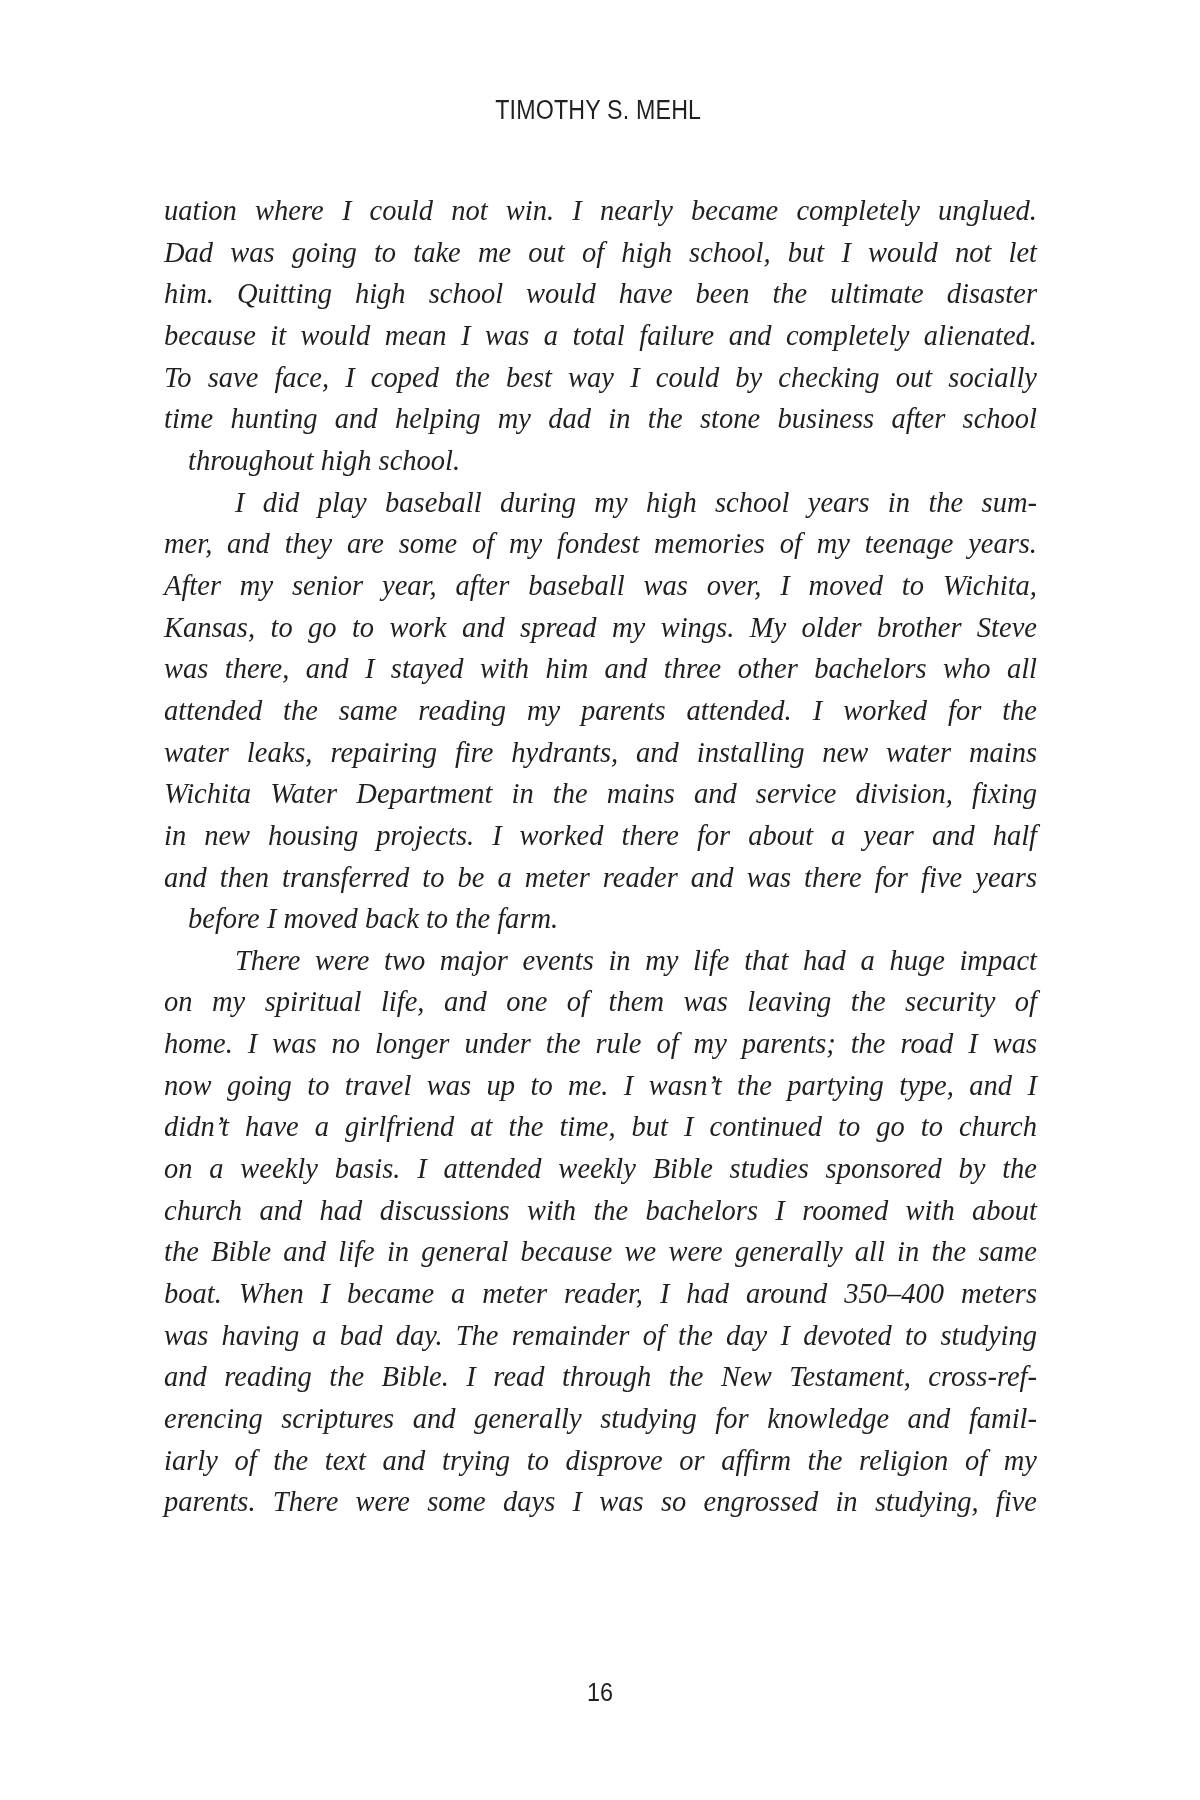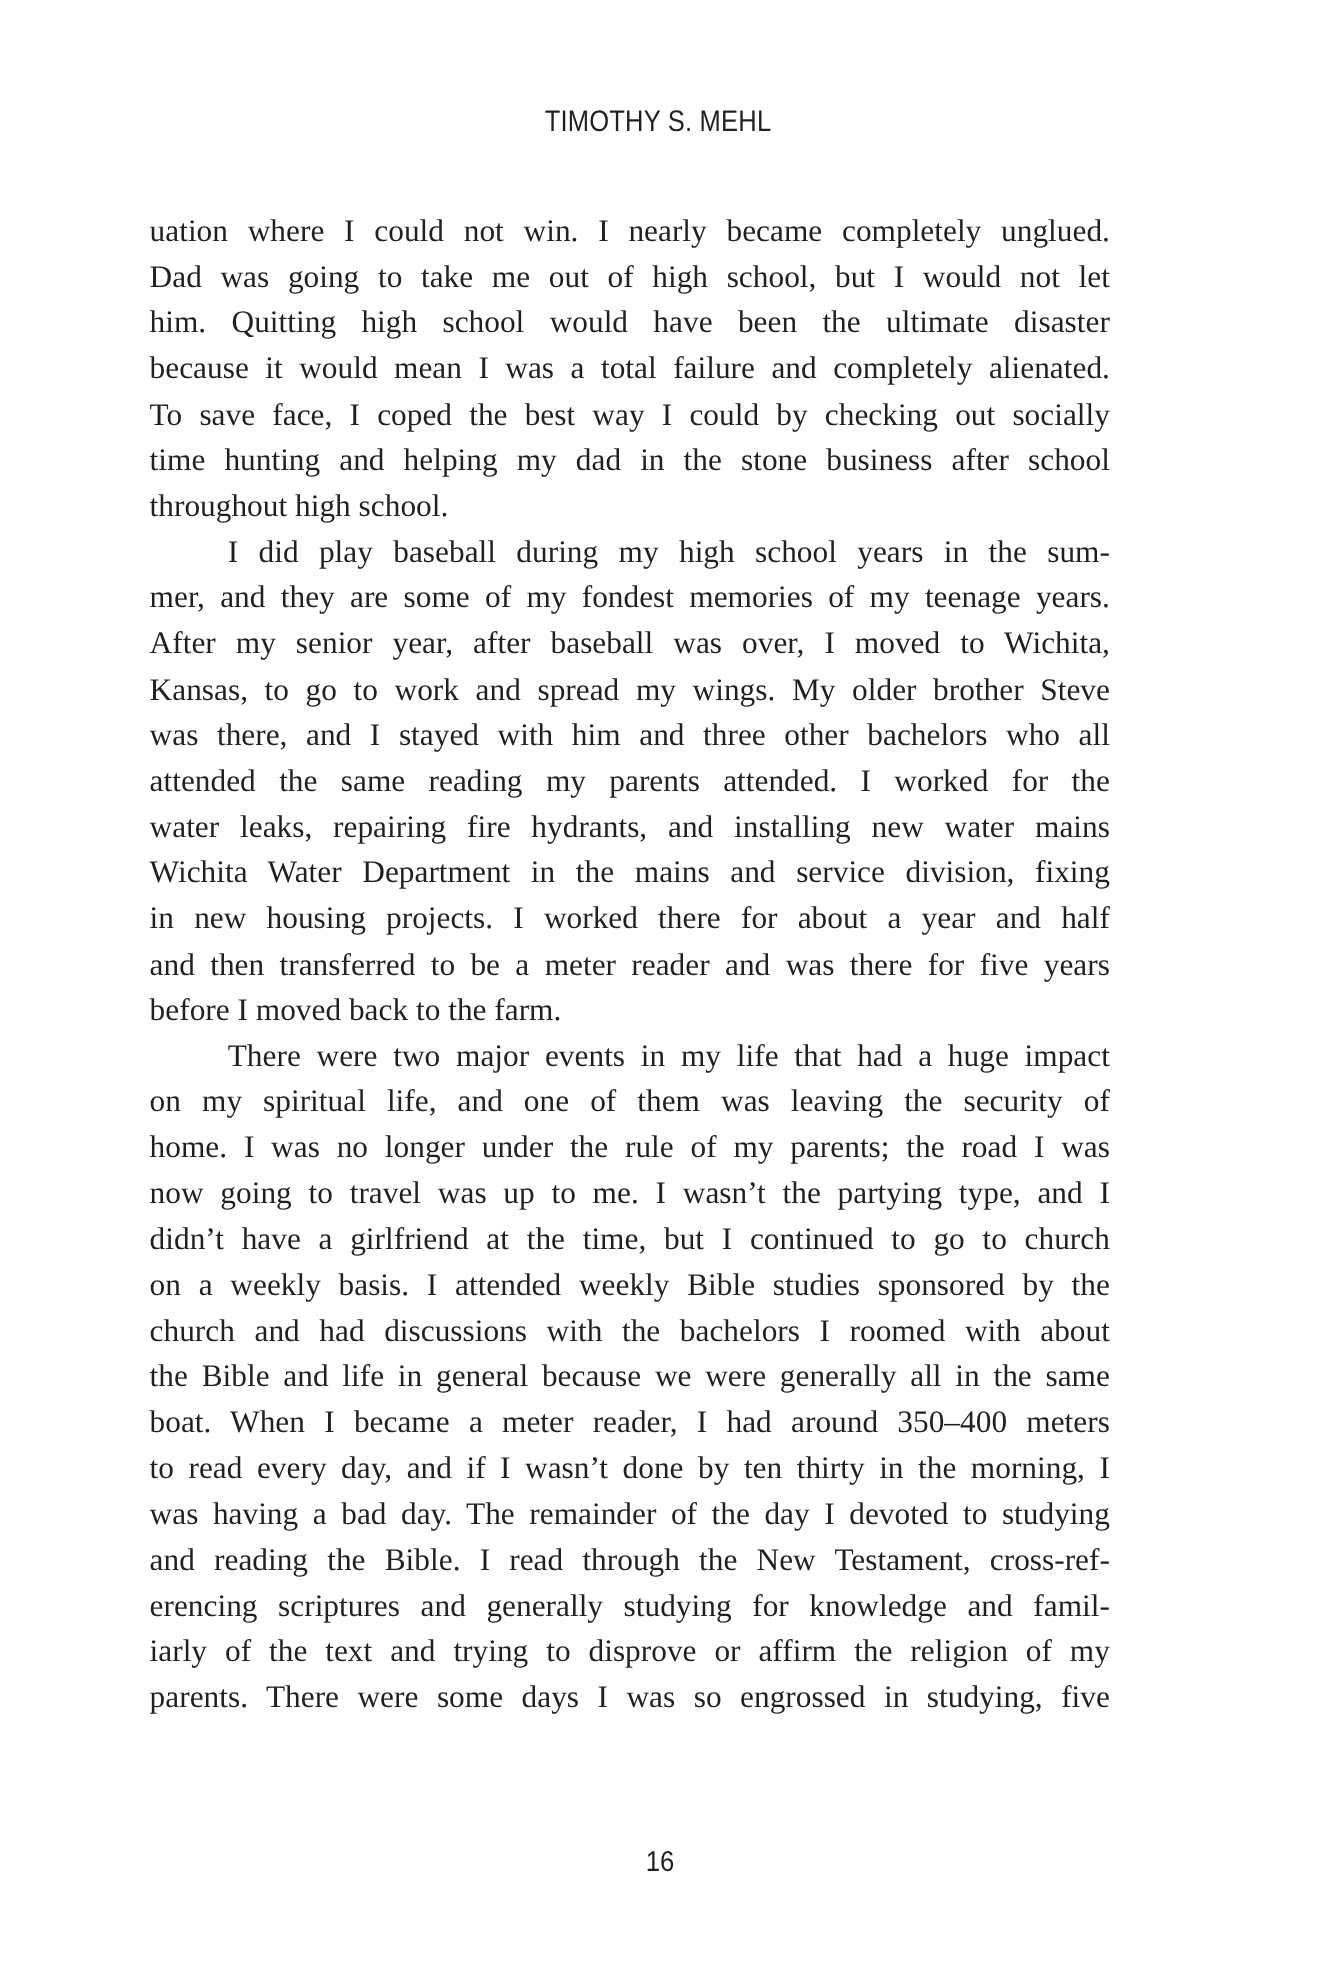--- a/index.html
+++ b/index.html
@@ -23,37 +23,39 @@
       font-family: "Liberation Sans", sans-serif;
       font-size: 27px;
       line-height: 32px;
       letter-spacing: 0.2px;
       transform: scaleX(0.86);
       transform-origin: 587px 0;
     }
     .text-block {
       position: absolute;
       top: 190px;
-      left: 136px;
+      left: 164px;
       width: 873px;
       font-family: "Liberation Serif", serif;
       font-size: 28.5px;
       line-height: 41.67px;
+      font-style: italic;
     }
     .line {
       display: block;
       height: 41.67px;
       white-space: nowrap;
       text-align: justify;
       text-align-last: justify;
       overflow: visible;
     }
     .line.last {
       text-align: left;
       text-align-last: left;
+      margin-left: 24px;
     }
     .line.indent {
       padding-left: 71px;
     }
     .folio {
       position: absolute;
       top: 1676px;
       left: 0;
       width: 1200px;
       text-align: center;
@@ -98,21 +100,20 @@
   <div class="paragraph">
     <span class="line indent">There were two major events in my life that had a huge impact</span>
     <span class="line">on my spiritual life, and one of them was leaving the security of</span>
     <span class="line">home. I was no longer under the rule of my parents; the road I was</span>
     <span class="line">now going to travel was up to me. I wasn’t the partying type, and I</span>
     <span class="line">didn’t have a girlfriend at the time, but I continued to go to church</span>
     <span class="line">on a weekly basis. I attended weekly Bible studies sponsored by the</span>
     <span class="line">church and had discussions with the bachelors I roomed with about</span>
     <span class="line">the Bible and life in general because we were generally all in the same</span>
     <span class="line">boat. When I became a meter reader, I had around 350–400 meters</span>
-    <span class="line">to read every day, and if I wasn’t done by ten thirty in the morning, I</span>
     <span class="line">was having a bad day. The remainder of the day I devoted to studying</span>
     <span class="line">and reading the Bible. I read through the New Testament, cross-ref-</span>
     <span class="line">erencing scriptures and generally studying for knowledge and famil-</span>
     <span class="line">iarly of the text and trying to disprove or affirm the religion of my</span>
     <span class="line">parents. There were some days I was so engrossed in studying, five</span>
   </div>
 </div>
 
 <div class="folio">16</div>
 

